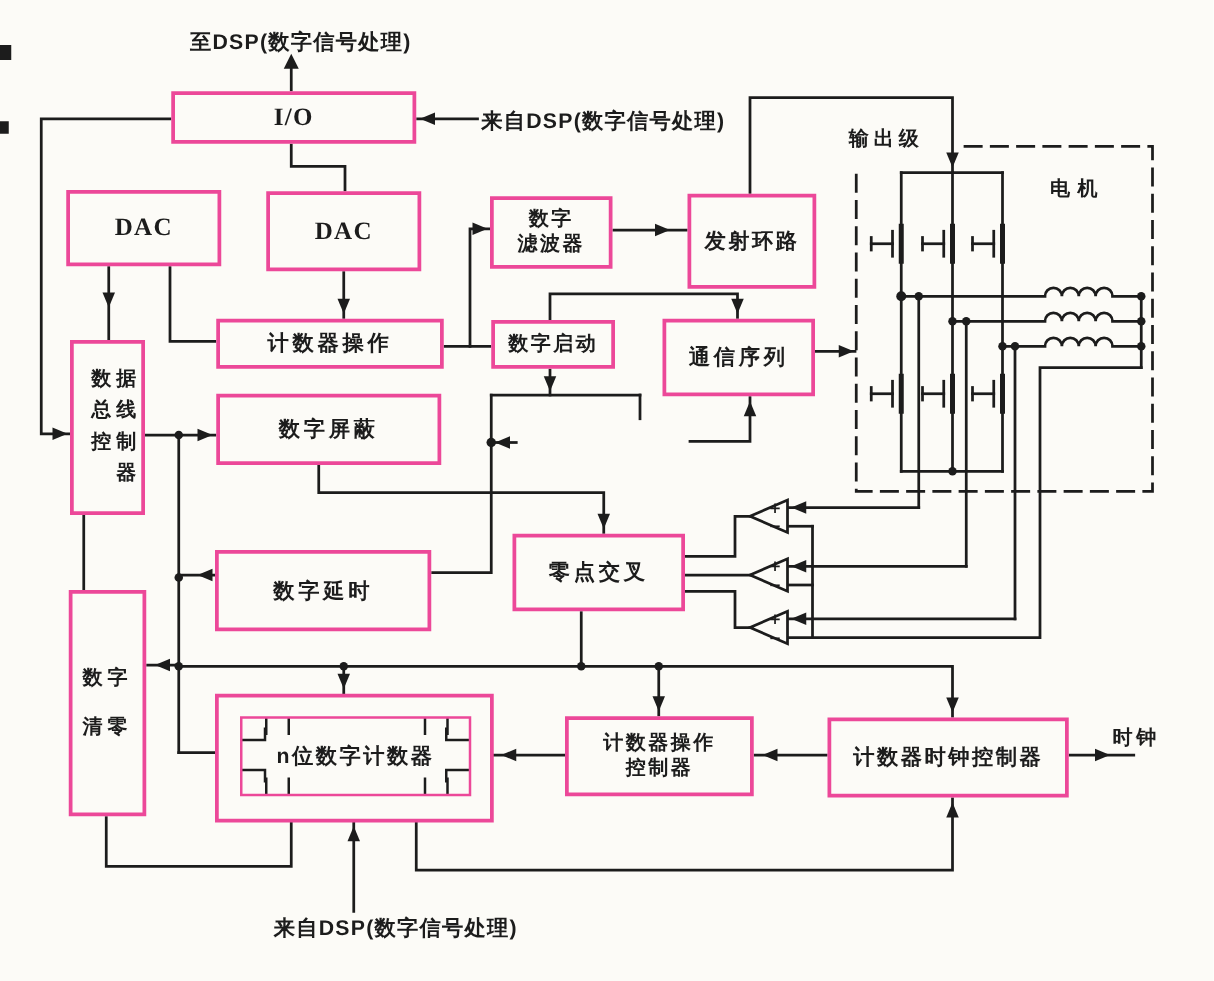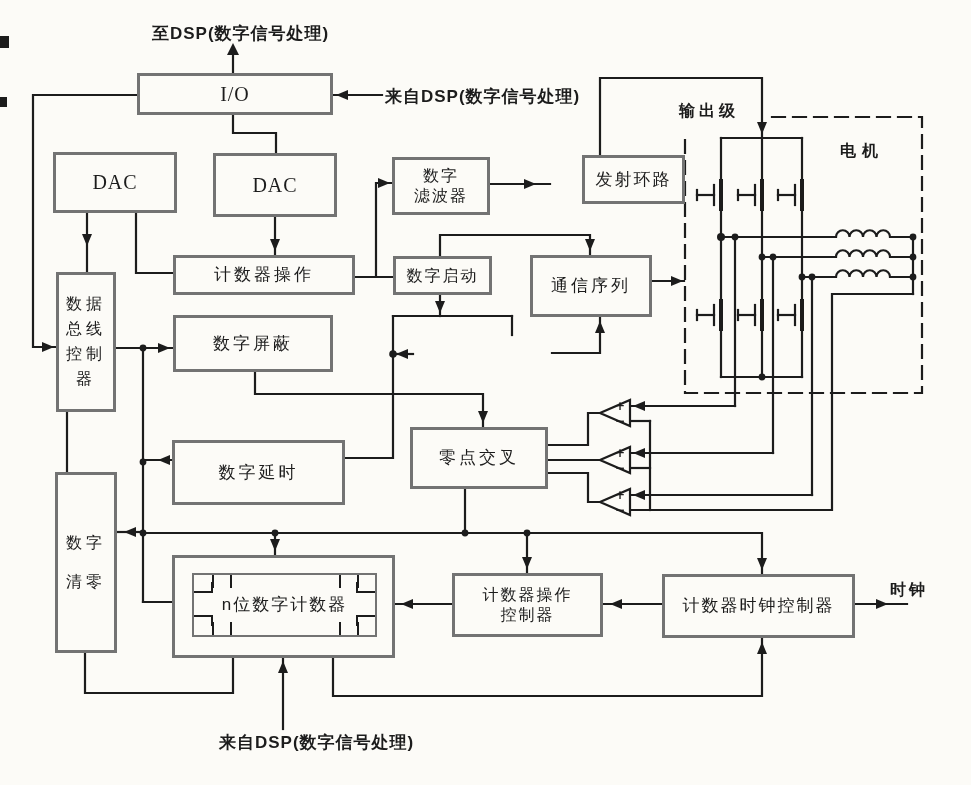--- a/index.html
+++ b/index.html
@@ -5,23 +5,23 @@
   html,body{margin:0;padding:0;background:#ffffff;}
   #stage{
     position:relative; width:971px; height:785px;
     background:#fcfbf7; overflow:hidden;
     font-family:"Liberation Sans","DejaVu Sans",sans-serif;
     color:#1c1c1c;
   }
   #wires{position:absolute;left:0;top:0;z-index:1;}
   .box{
     position:absolute; box-sizing:border-box; z-index:2;
-    border:3px solid #737373; background:#fcfbf7;
+    border:3px solid #ec4899; background:#fcfbf7;
     display:flex; flex-direction:column; align-items:center; justify-content:center;
-    font-weight:normal; text-align:center; line-height:1.25;
+    font-weight:bold; text-align:center; line-height:1.25;
     font-size:17px; letter-spacing:3px;
   }
   .box span{display:block; white-space:nowrap;}
   .latin{font-family:"Liberation Serif","DejaVu Serif",serif; font-size:20px; letter-spacing:1px;}
   .vbox span{letter-spacing:4px;}
   .lbl{
     position:absolute; z-index:3; font-weight:bold; font-size:17px;
     white-space:nowrap; letter-spacing:1px;
   }
   .small-ls{letter-spacing:2px;}
@@ -265,37 +265,37 @@
   </div>
 
   <div class="box latin" style="left:213px;top:153px;width:124px;height:64px;">
     <span>DAC</span>
   </div>
 
   <div class="box" style="left:173px;top:255px;width:182px;height:40px;">
     <span>计数器操作</span>
   </div>
 
-  <div class="box vbox" style="left:56px;top:272px;width:60px;height:140px;font-size:16px;line-height:1.55;">
+  <div class="box vbox" style="left:56px;top:272px;width:60px;height:140px;font-size:16px;line-height:1.55;align-items:flex-end;">
     <span>数据</span>
     <span>总线</span>
     <span>控制</span>
     <span>器</span>
   </div>
 
-  <div class="box" style="left:173px;top:315px;width:160px;height:57px;">
+  <div class="box" style="left:173px;top:315px;width:180px;height:57px;">
     <span>数字屏蔽</span>
   </div>
 
   <div class="box" style="left:392px;top:157px;width:98px;height:58px;font-size:16px;letter-spacing:2px;">
     <span>数字</span>
     <span>滤波器</span>
   </div>
 
-  <div class="box small-ls" style="left:582px;top:155px;width:103px;height:49px;letter-spacing:2px;">
+  <div class="box small-ls" style="left:550px;top:155px;width:103px;height:76px;letter-spacing:2px;">
     <span>发射环路</span>
   </div>
 
   <div class="box" style="left:530px;top:255px;width:122px;height:62px;">
     <span>通信序列</span>
   </div>
 
   <div class="box" style="left:393px;top:256px;width:99px;height:39px;font-size:16px;letter-spacing:2px;">
     <span>数字启动</span>
   </div>

